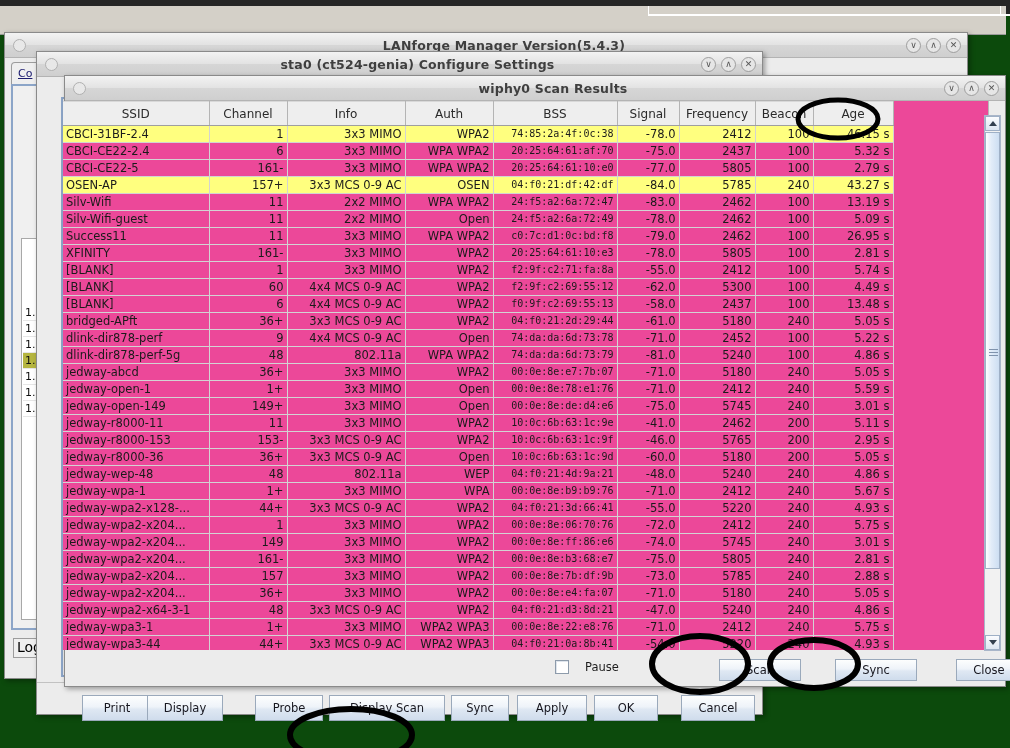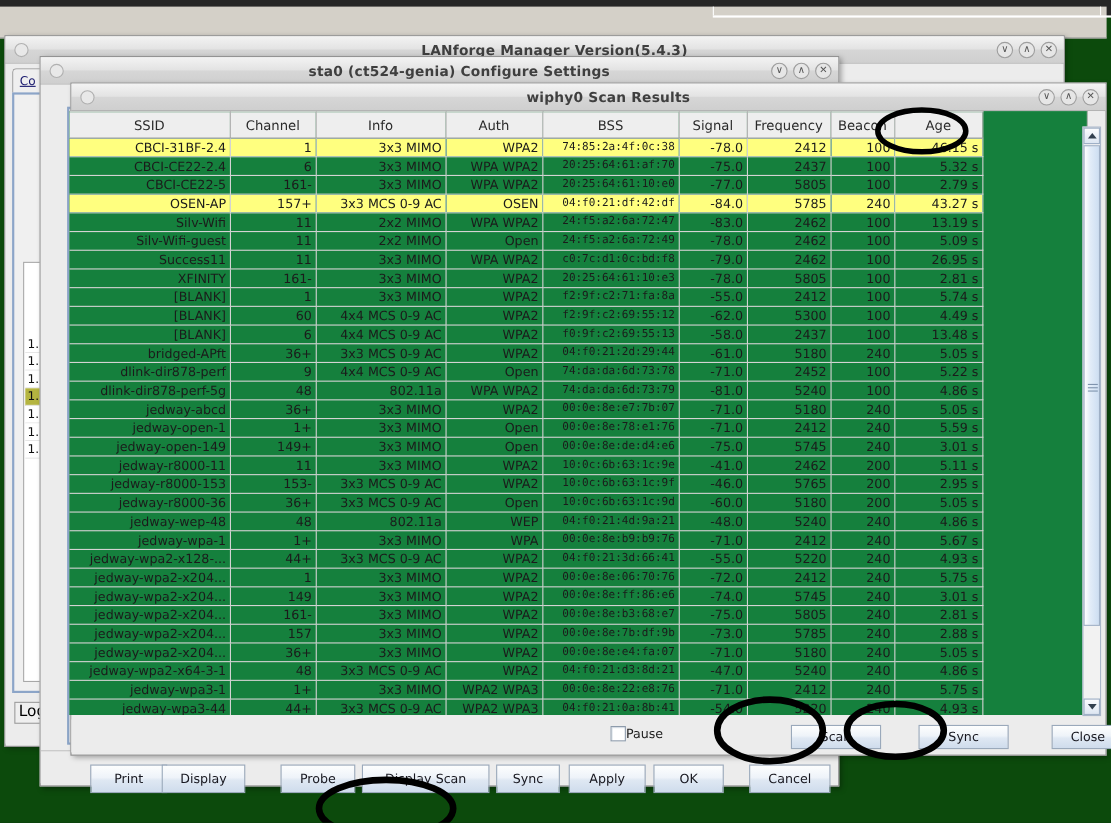--- a/index.html
+++ b/index.html
@@ -104,40 +104,40 @@
     position: absolute; left: 0; top: 605px; width: 723px; height: 40px;
     border-top: 1px solid #c2c2c2;
   }
 
   
   #win-scan { left: 64px; top: 75px; width: 940px; height: 610px; }
   .scan-body { position: absolute; left: 0; top: 25px; width: 938px; height: 583px; background: #ececec; }
 
   .table-wrap {
     position: absolute; left: -2px; top: 0px; width: 925px; height: 549px;
-    background: #15803d; overflow: hidden;
+    background: #ec4899; overflow: hidden;
     border-right: 1px solid #b7b7b7;
   }
   table.scan {
     border-collapse: collapse; width: 830px; table-layout: fixed;
     font-size: 11.5px; color: #1b1b1b;
   }
   table.scan th {
     height: 21px; background: #eeeeee;
     border-right: 1px solid #b4b4b4; border-bottom: 1px solid #9f9f9f;
     border-top: 1px solid #d8d8d8;
     font-weight: normal; font-size: 12px; color: #2a2a2a; text-align: center;
   }
   table.scan td {
     height: 16px; line-height: 16px;
     border-right: 1px solid #d3d3d3; border-bottom: 1px solid #d3d3d3;
     padding: 0 3px; white-space: nowrap; overflow: hidden;
   }
   tr.hl td { background: #ffff7f; }
-  td.l { text-align: right; }
+  td.l { text-align: left; }
   td.r { text-align: right; }
   td.mono { font-family: "DejaVu Sans Mono", "Liberation Mono", monospace; font-size: 10px; text-align: right; }
 
   .col-ssid  { width: 146px; }
   .col-chan  { width: 78px; }
   .col-info  { width: 118px; }
   .col-auth  { width: 88px; }
   .col-bss   { width: 124px; }
   .col-sig   { width: 62px; }
   .col-freq  { width: 76px; }
@@ -167,21 +167,21 @@
     border: 1px solid #9fb0c6;
   }
   .vs-grip { position: absolute; left: 3px; top: 50%; margin-top: -4px; width: 9px; }
   .vs-grip i { display: block; height: 1px; background: #7f93ad; margin: 2px 0; }
 
   
   .scan-ctrl {
     position: absolute; left: 0; top: 553px; width: 938px; height: 30px;
     background: #ececec;
   }
-  .chk-wrap { position: absolute; left: 490px; top: 6px; display: flex; align-items: center; gap: 0; }
+  .chk-wrap { position: absolute; left: 490px; top: 6px; display: flex; align-items: center; gap: 16px; }
   .chkbox {
     width: 12px; height: 12px; background: #fff;
     border: 1px solid #8d9bab; box-shadow: inset 1px 1px 0 #dfe5ec;
   }
   .chk-label { font-size: 11.5px; color: #1d1d1d; }
 
   
   .btn {
     background: linear-gradient(to bottom, #fdfefe 0%, #eef3f9 45%, #dfe8f3 55%, #cfdcec 100%);
     border: 1px solid #9aa9bb;

